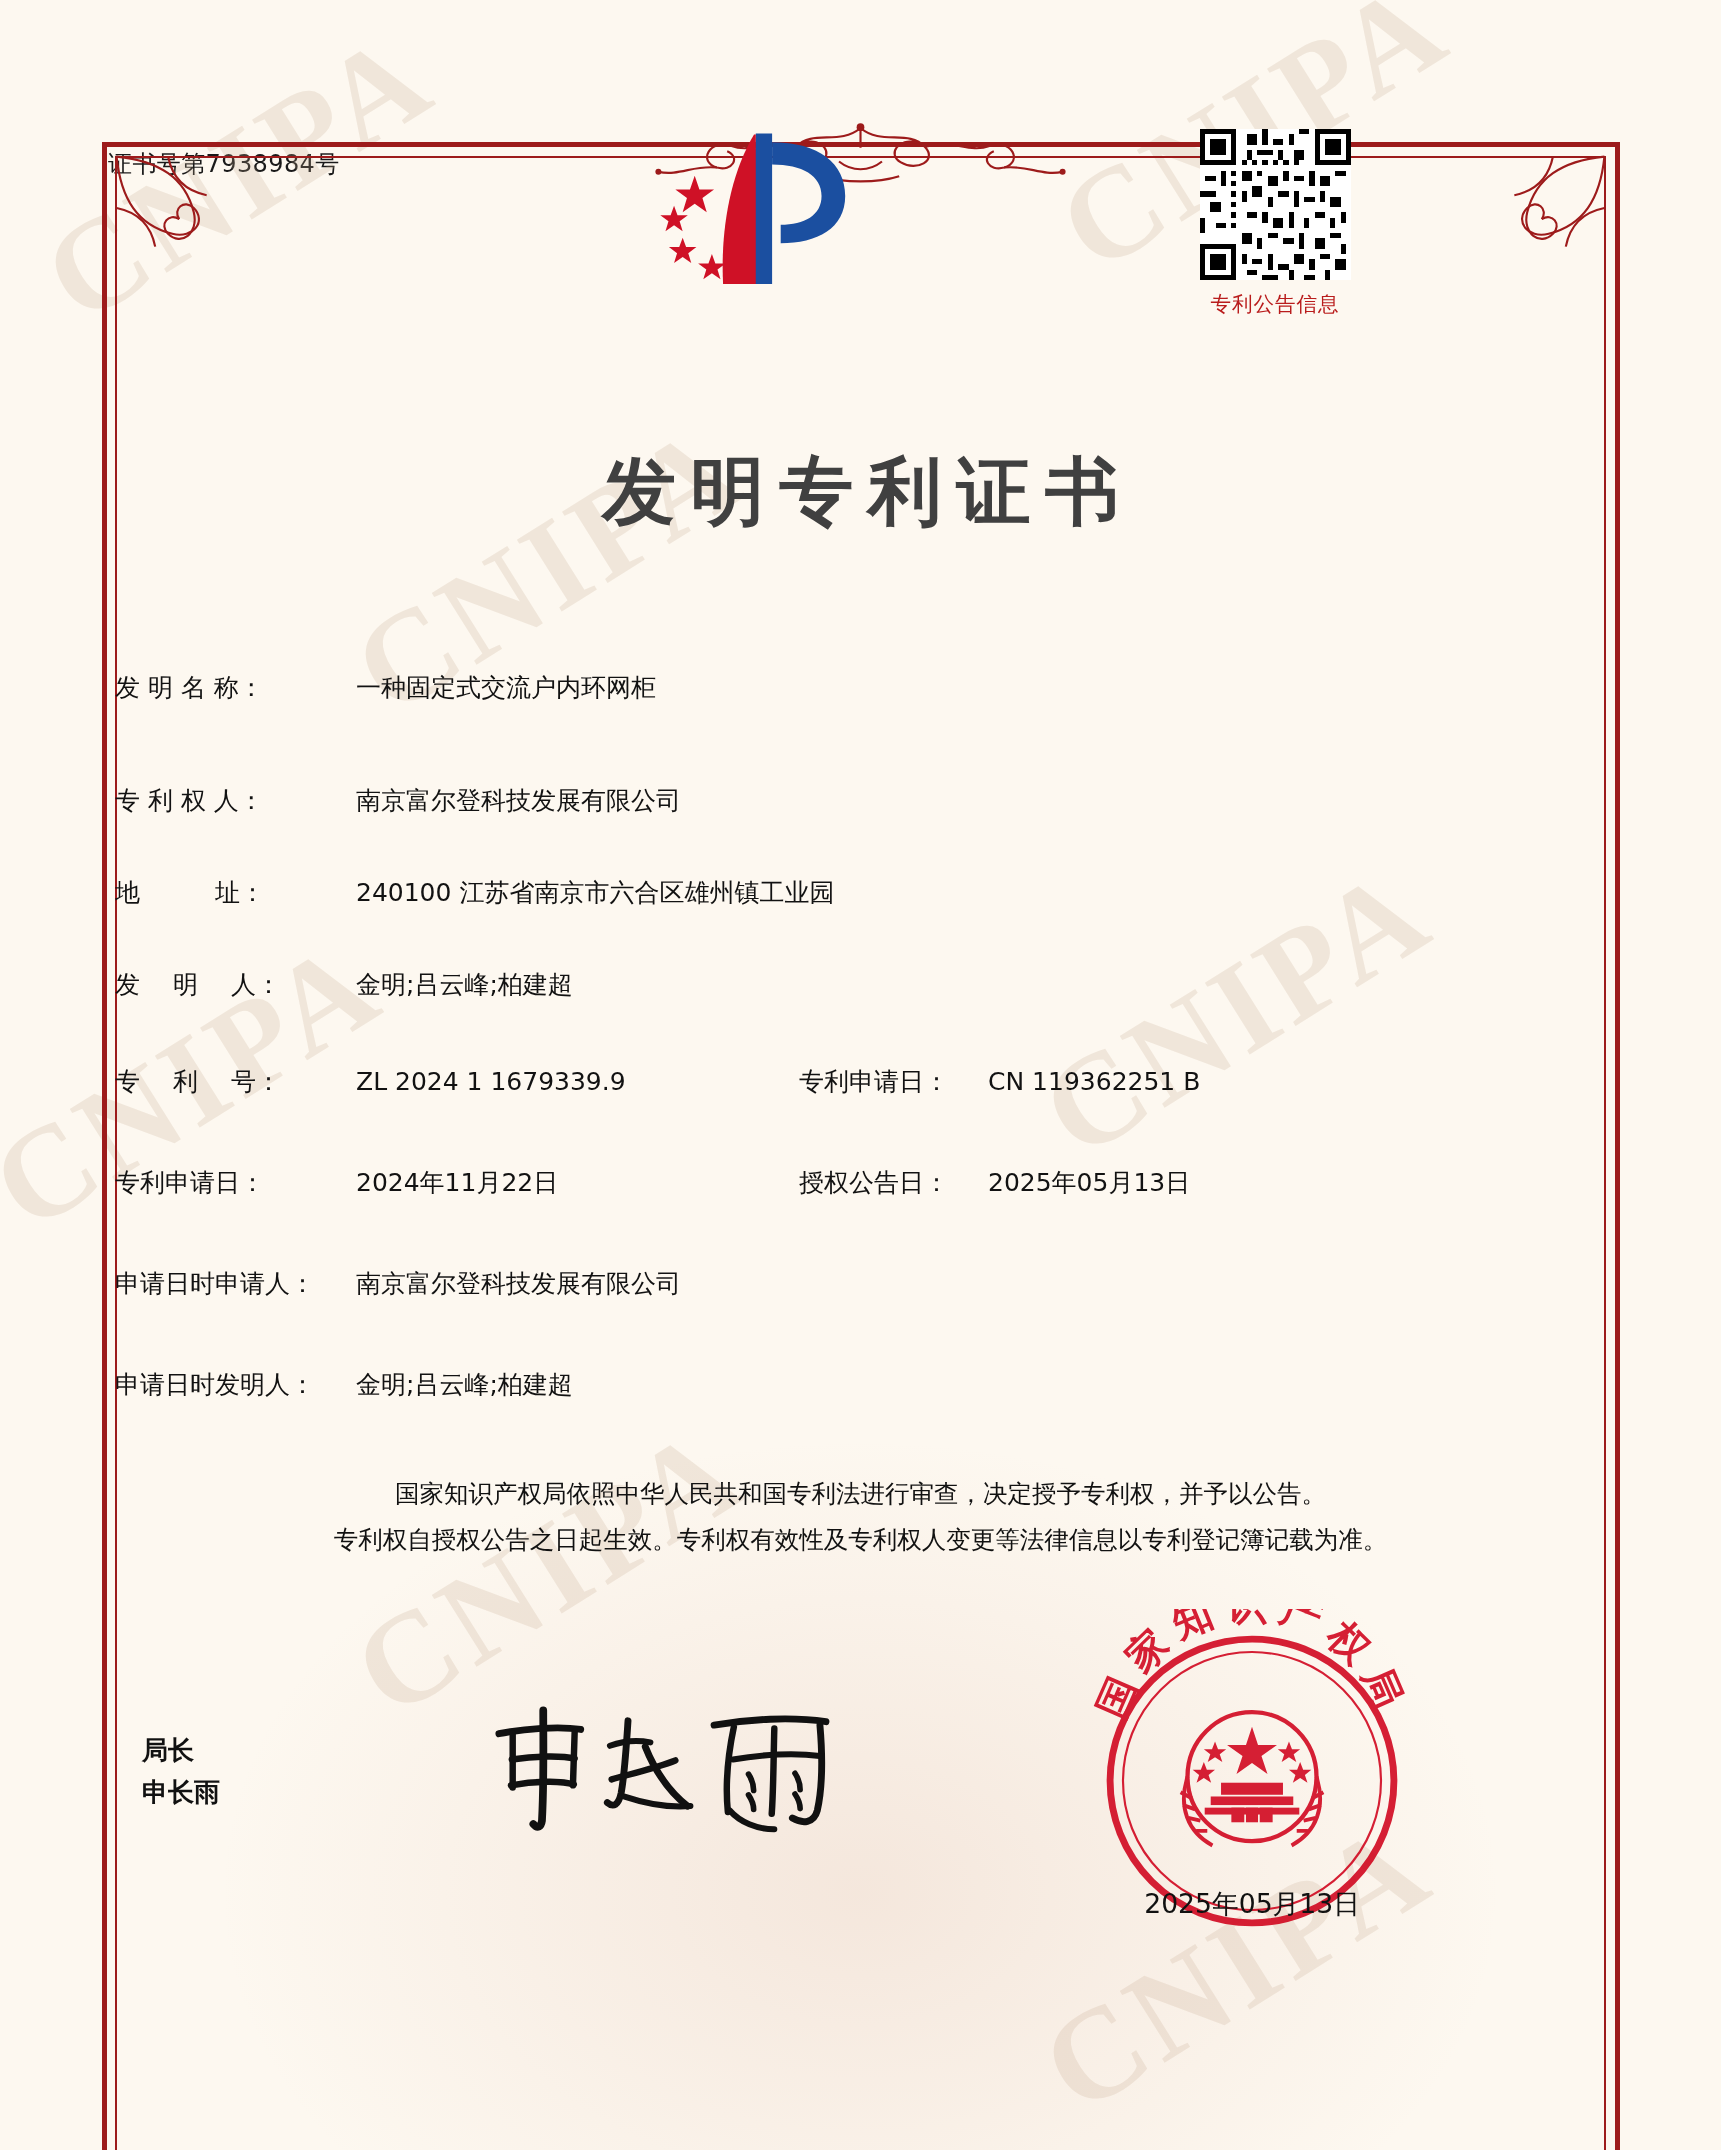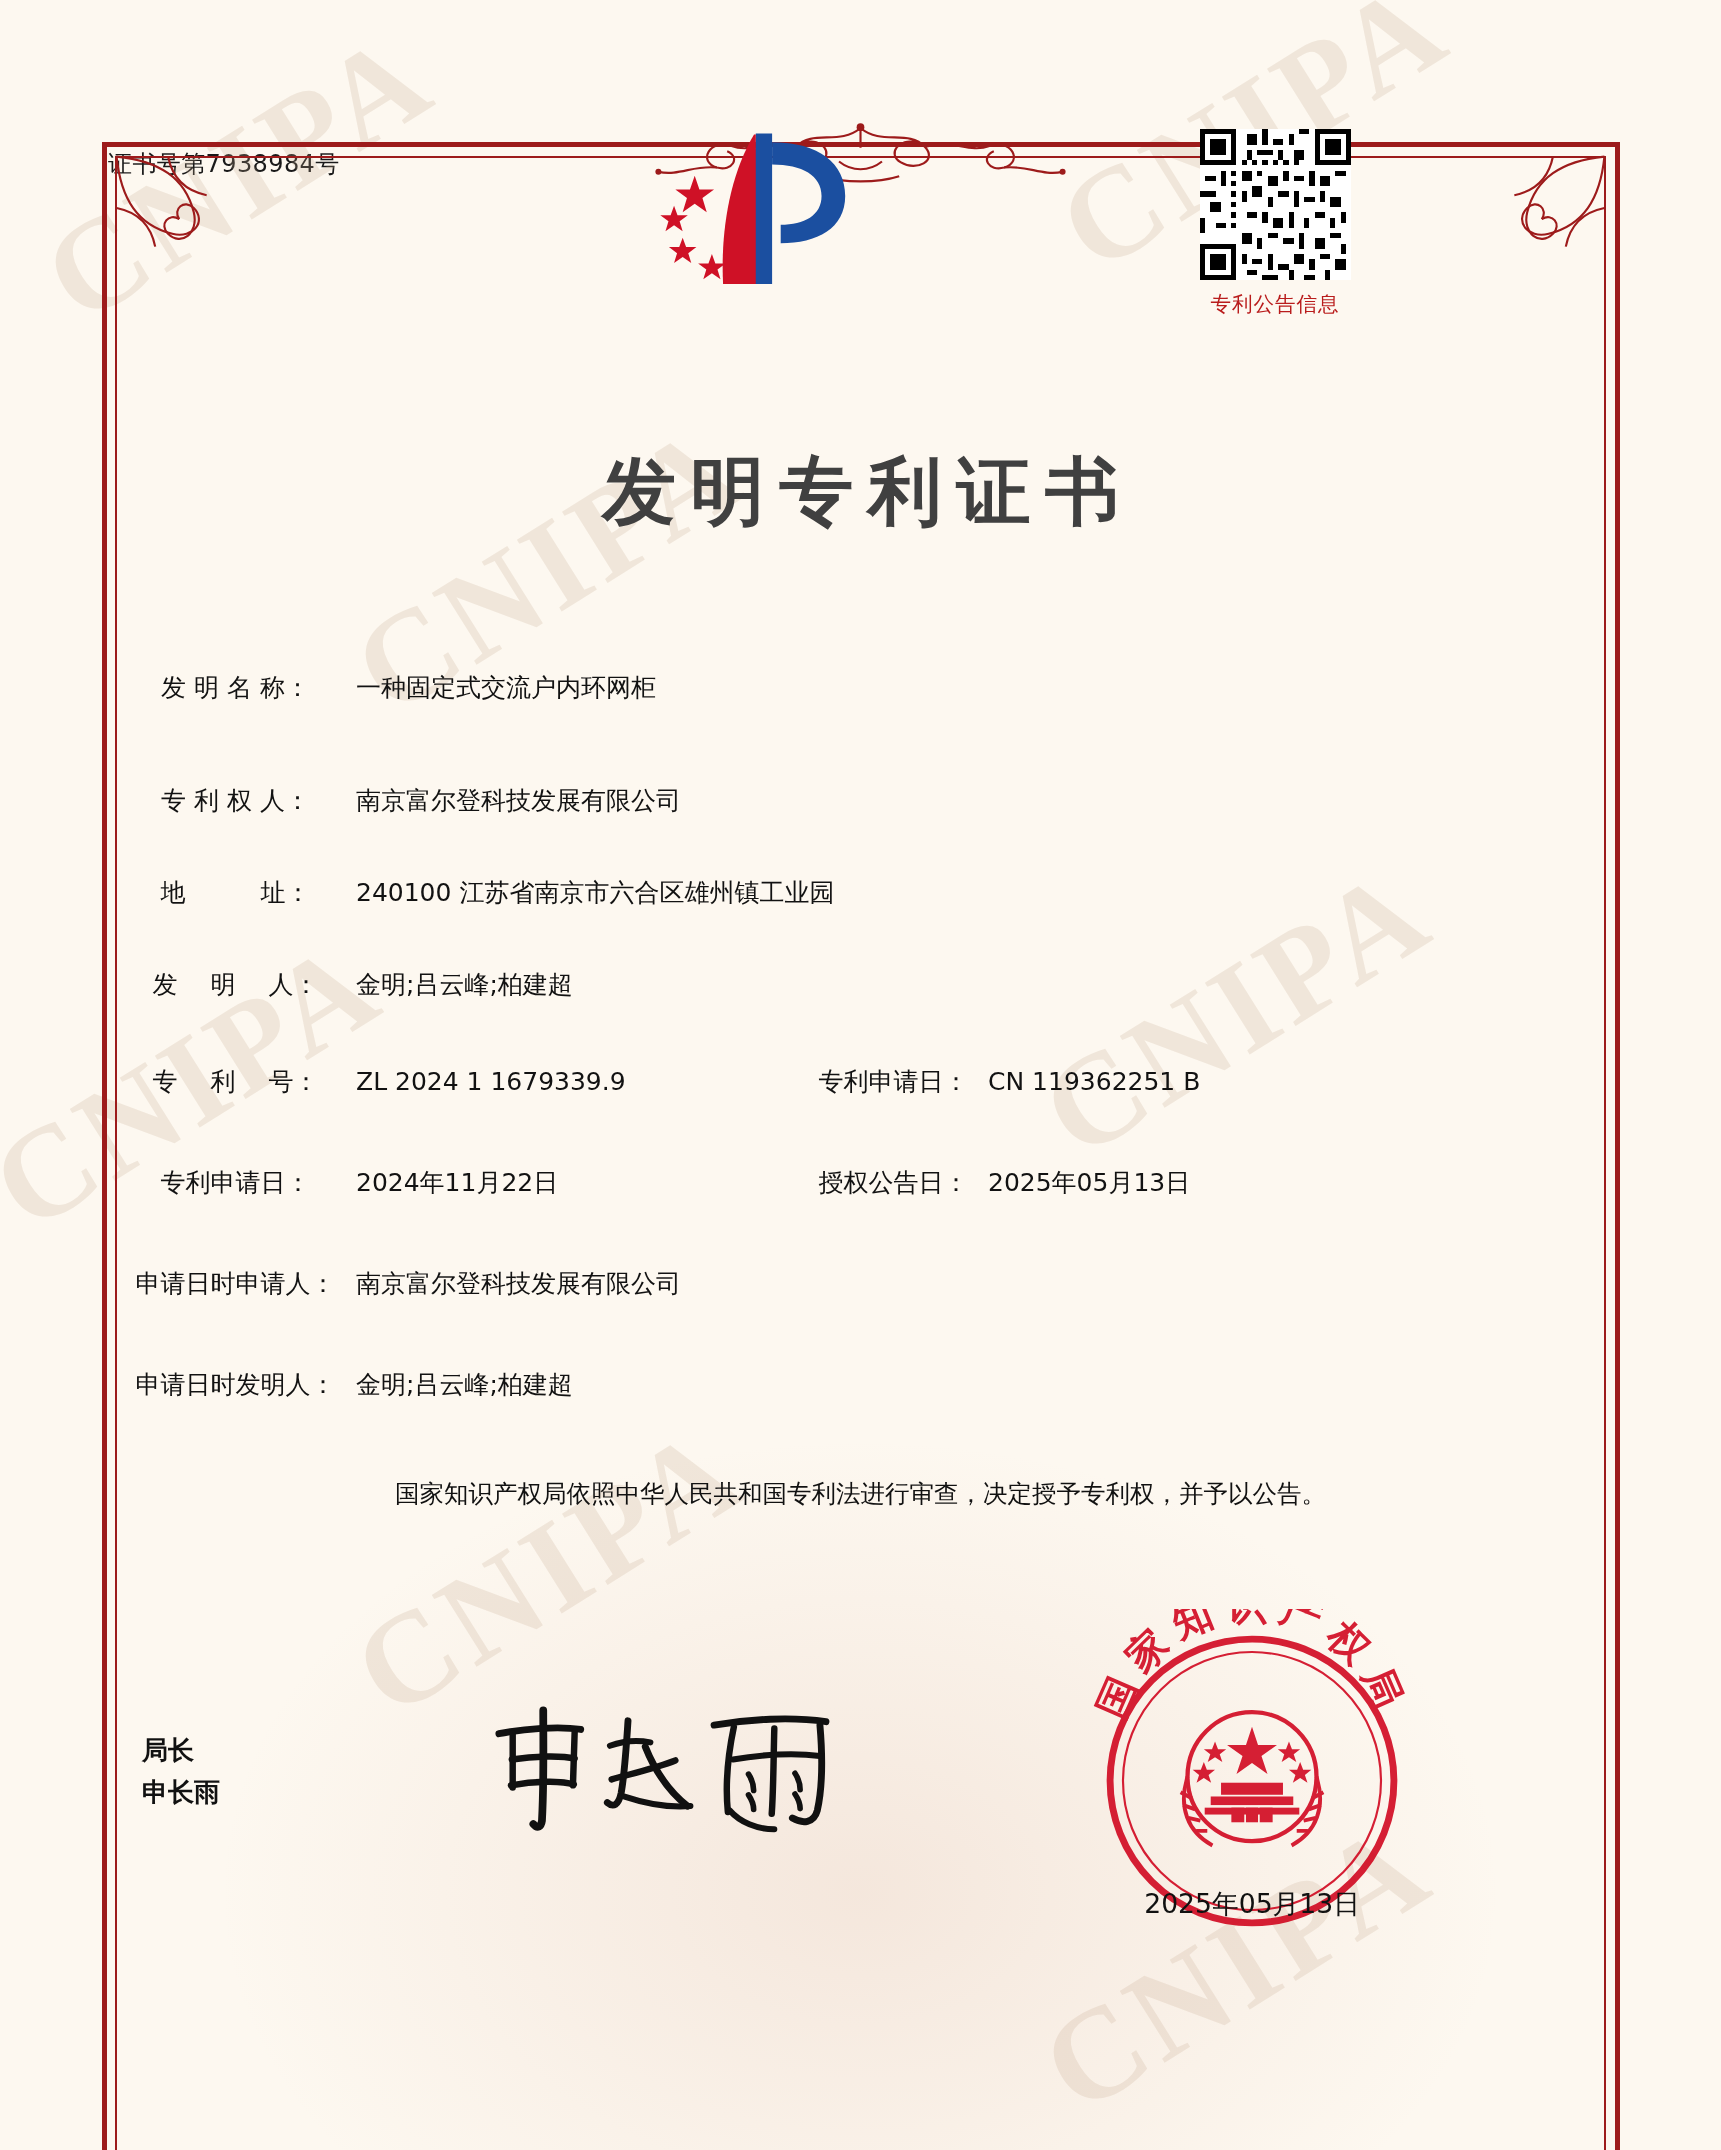--- a/index.html
+++ b/index.html
@@ -131,21 +131,20 @@
     position: relative;
     height: 58px;
     font-size: 25px;
     color: #121212;
     white-space: nowrap;
   }
   .lbl {
     display: inline-block;
     width: 241px;
     letter-spacing: 0px;
-    text-align: center;
   }
   .val {
     display: inline-block;
   }
   .row2col .col2 {
     position: absolute;
     left: 684px;
     top: 0;
   }
   .col2 .lbl { width: 189px; }
@@ -419,20 +418,21 @@
       <span class="lbl" style="width:241px">申请日时申请人：</span><span class="val">南京富尔登科技发展有限公司</span>
     </div>
     <div style="height:43px"></div>
     <div class="row">
       <span class="lbl" style="width:241px">申请日时发明人：</span><span class="val">金明;吕云峰;柏建超</span>
     </div>
   </div>
 
   <div class="statement" style="z-index:6;">
     <p>国家知识产权局依照中华人民共和国专利法进行审查，决定授予专利权，并予以公告。</p>
+    <p>专利权自授权公告之日起生效。专利权有效性及专利权人变更等法律信息以专利登记簿记载为准。</p>
   </div>
 
   <div class="sig-block" style="z-index:6;">
     <div>局长</div>
     <div>申长雨</div>
   </div>
 
   <svg class="sig-hand" viewBox="0 0 950 330" style="z-index:6;">
     <g fill="none" stroke="#111111" stroke-linecap="round" stroke-linejoin="round">
 

